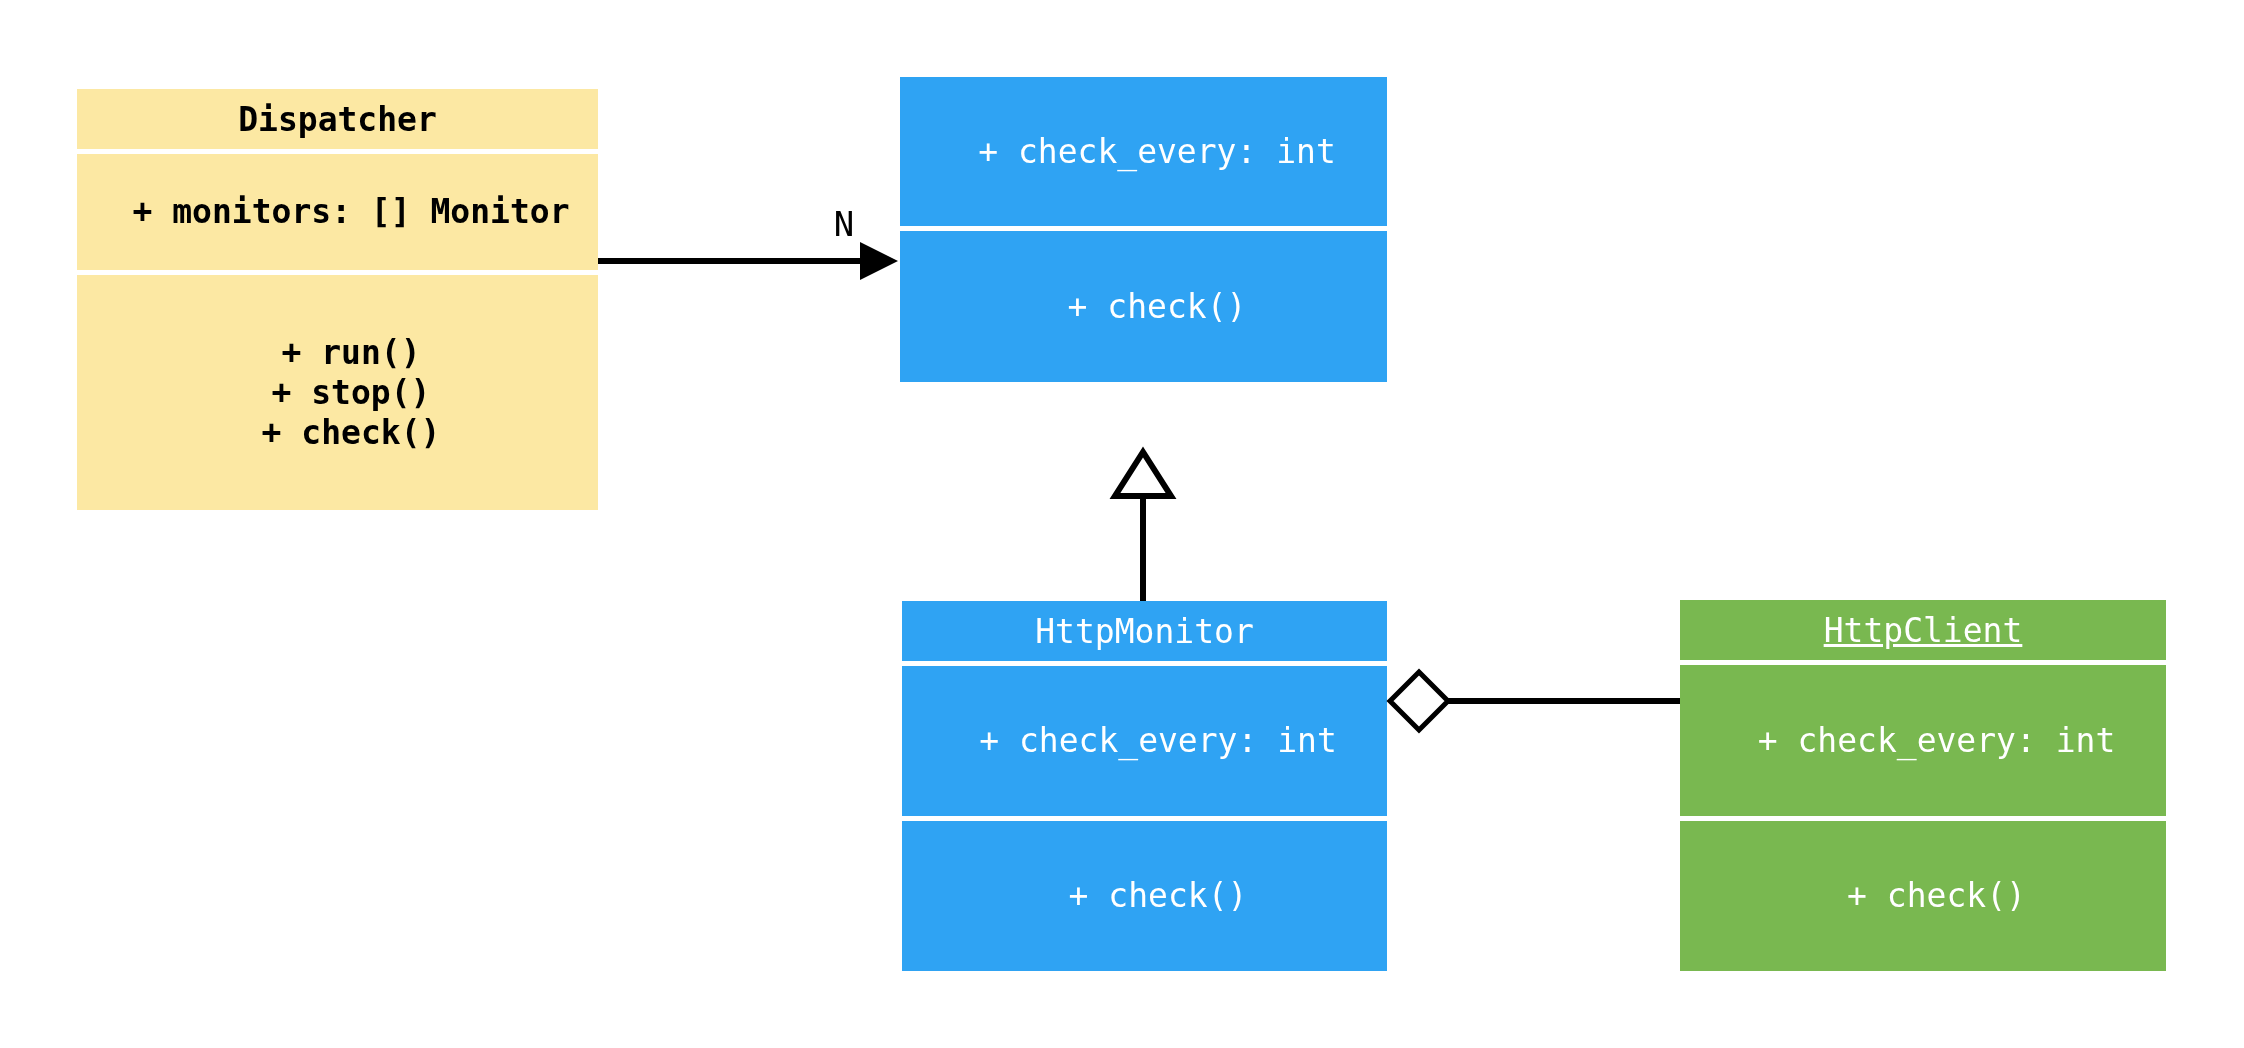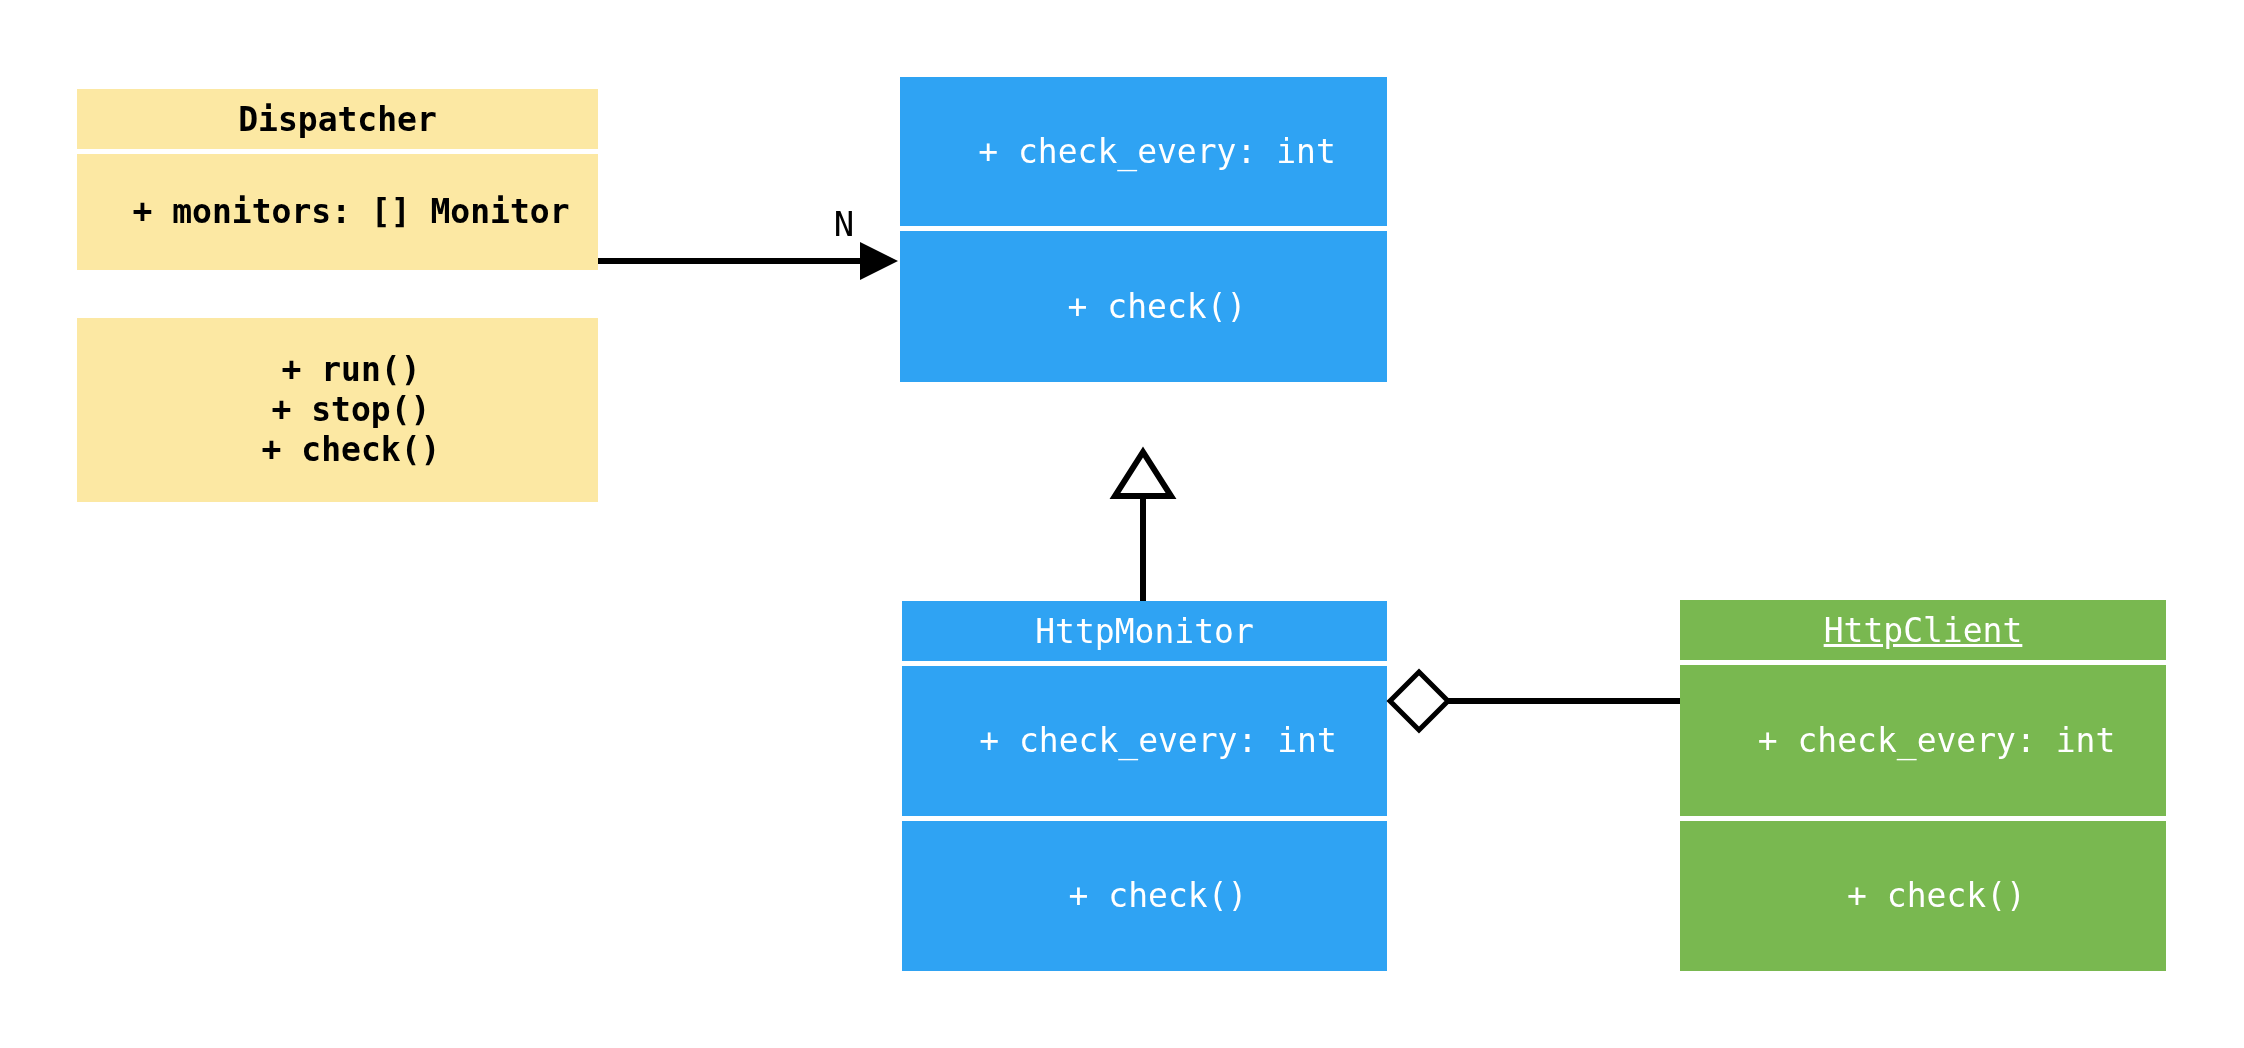--- a/index.html
+++ b/index.html
@@ -69,21 +69,21 @@
 </head>
 <body>
 
 <div class="canvas">
 
   <div class="class-box" style="left:77px; top:89px; width:521px;font-weight:bold;">
     <div class="sec title" style="height: 60px; background-color: rgb(252, 232, 163); color: rgb(0, 0, 0);">Dispatcher</div>
     <div class="sec body" style="height: 116px; background-color: rgb(252, 232, 163); color: rgb(0, 0, 0);">
       <div class="member-line">+ monitors: [] Monitor</div>
     </div>
-    <div class="sec body" style="height: 184px; background-color: rgb(252, 232, 163); color: rgb(0, 0, 0); margin-top: 43px;">
+    <div class="sec body" style="height: 235px; background-color: rgb(252, 232, 163); color: rgb(0, 0, 0);">
       <div class="member-line">+ run()</div>
       <div class="member-line">+ stop()</div>
       <div class="member-line">+ check()</div>
     </div>
   </div>
 
   <div class="class-box" style="left:900px; top:77px; width:487px;">
     <div class="sec body" style="height: 149px; background-color: rgb(47, 163, 243); color: rgb(255, 255, 255);">
       <div class="member-line">+ check_every: int</div>
     </div>

